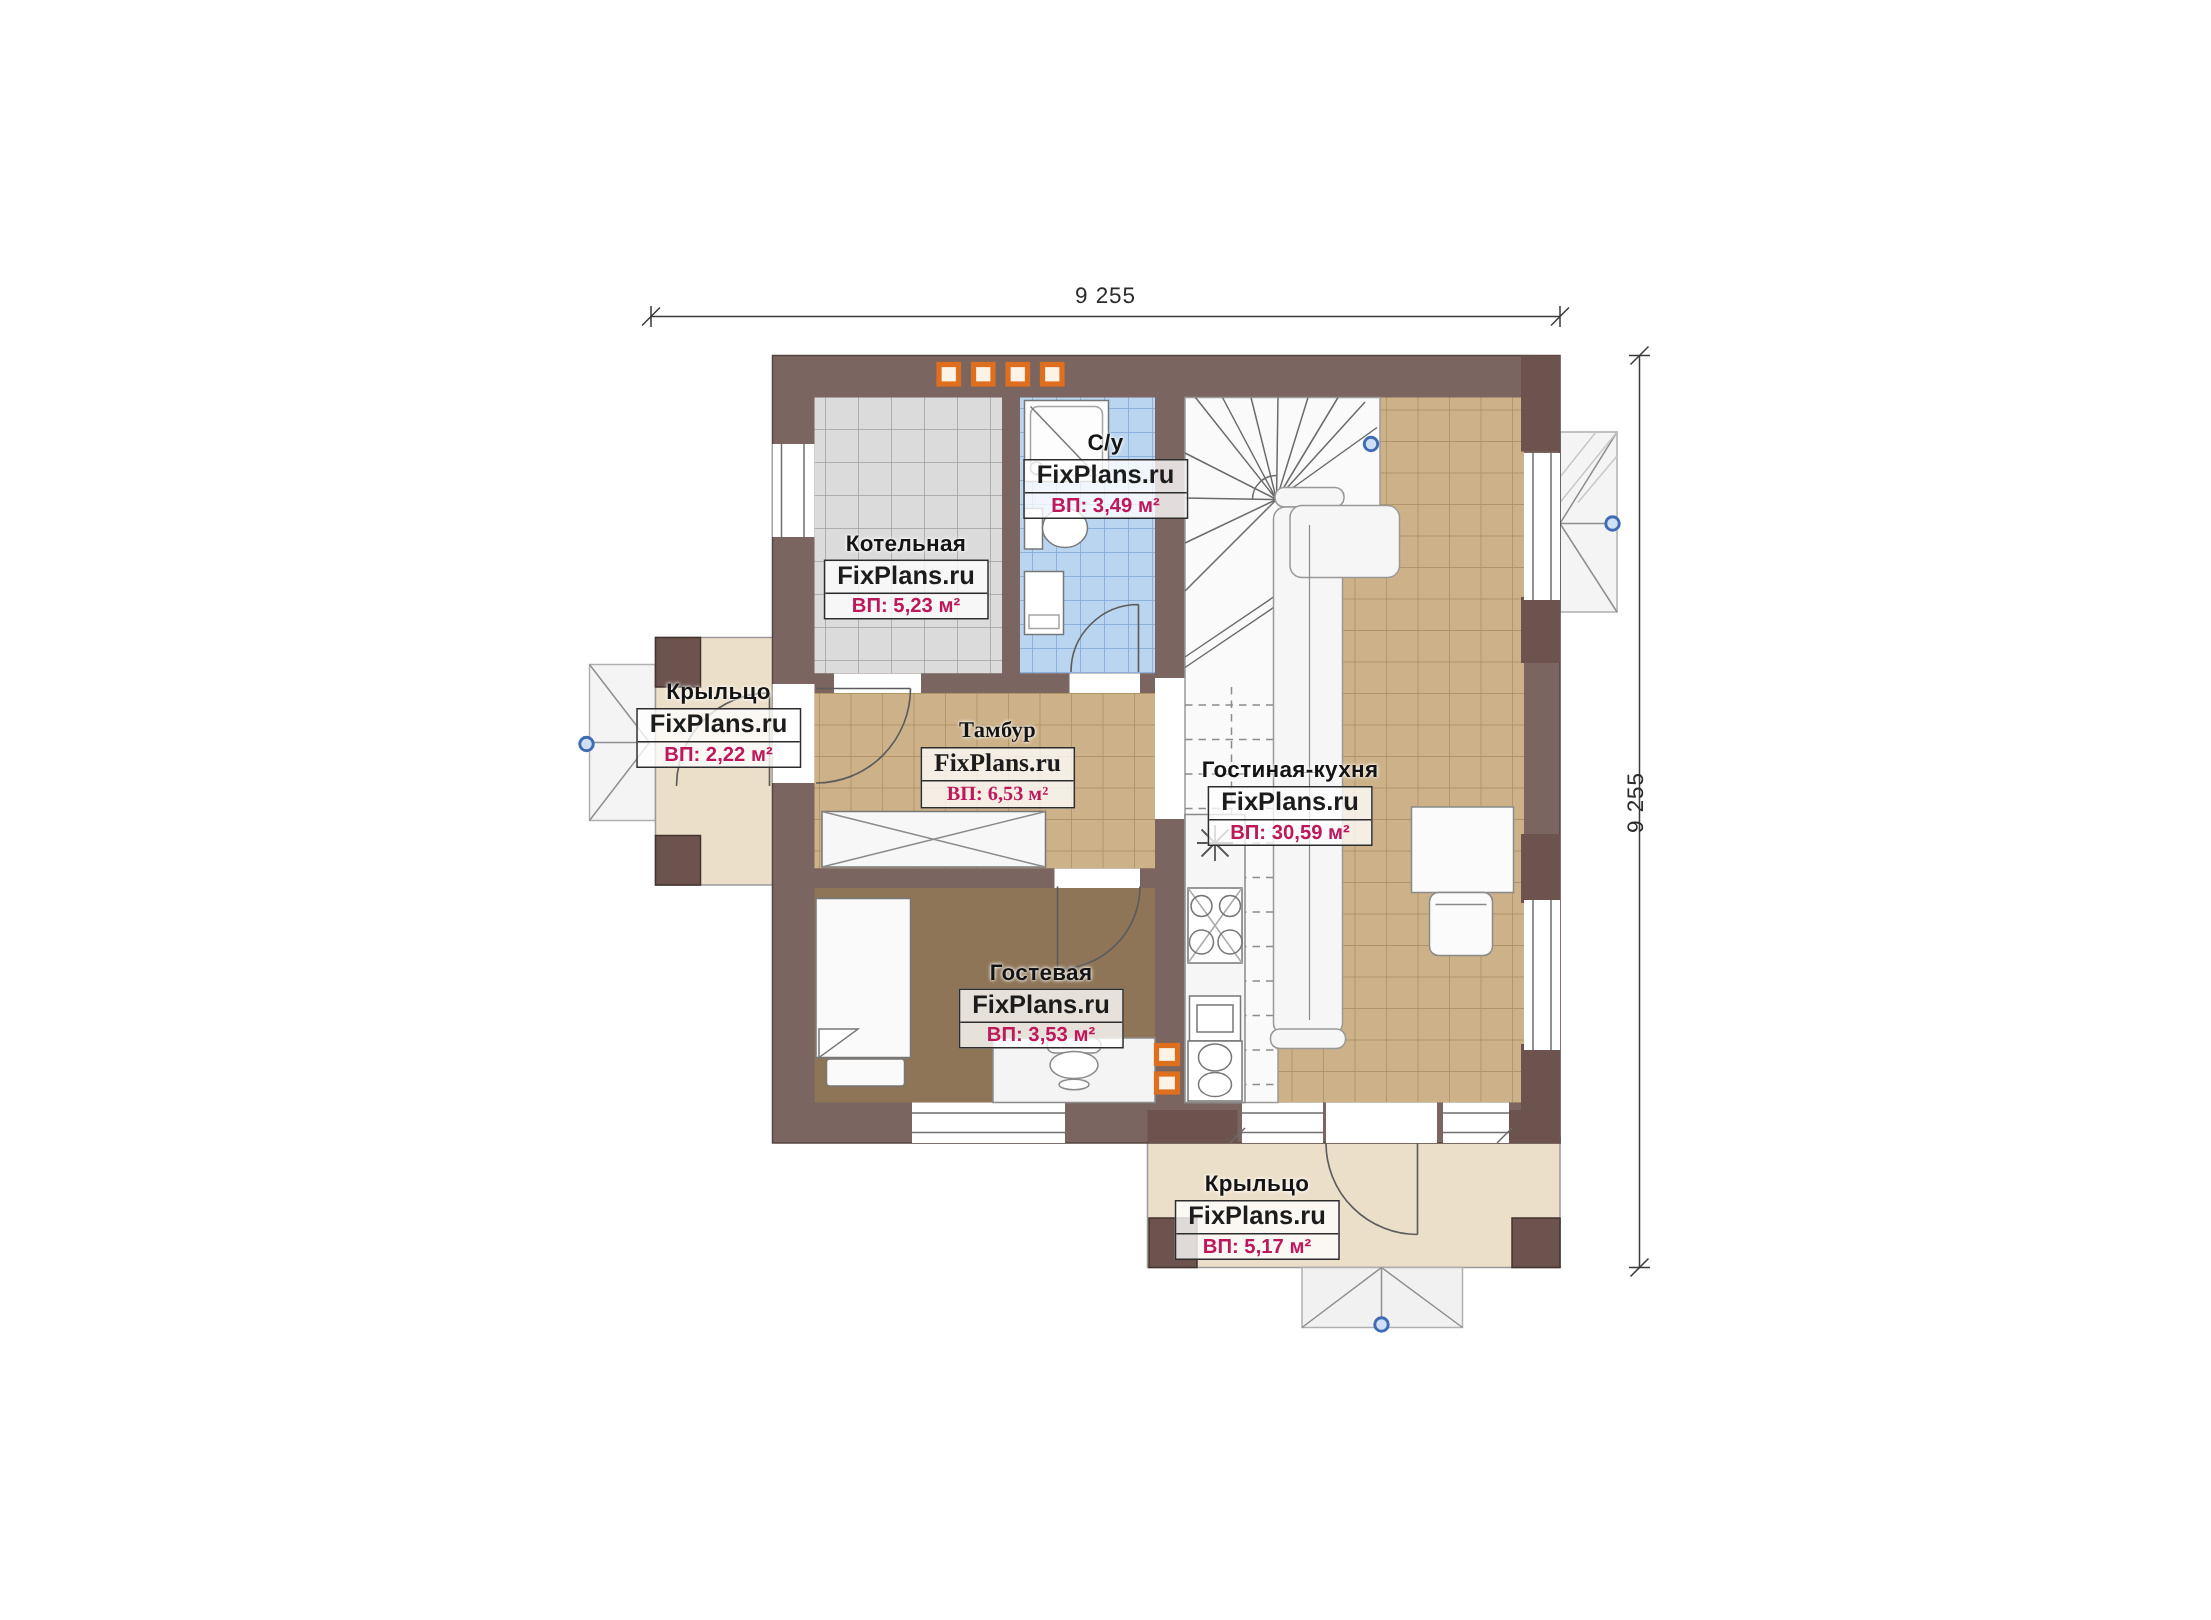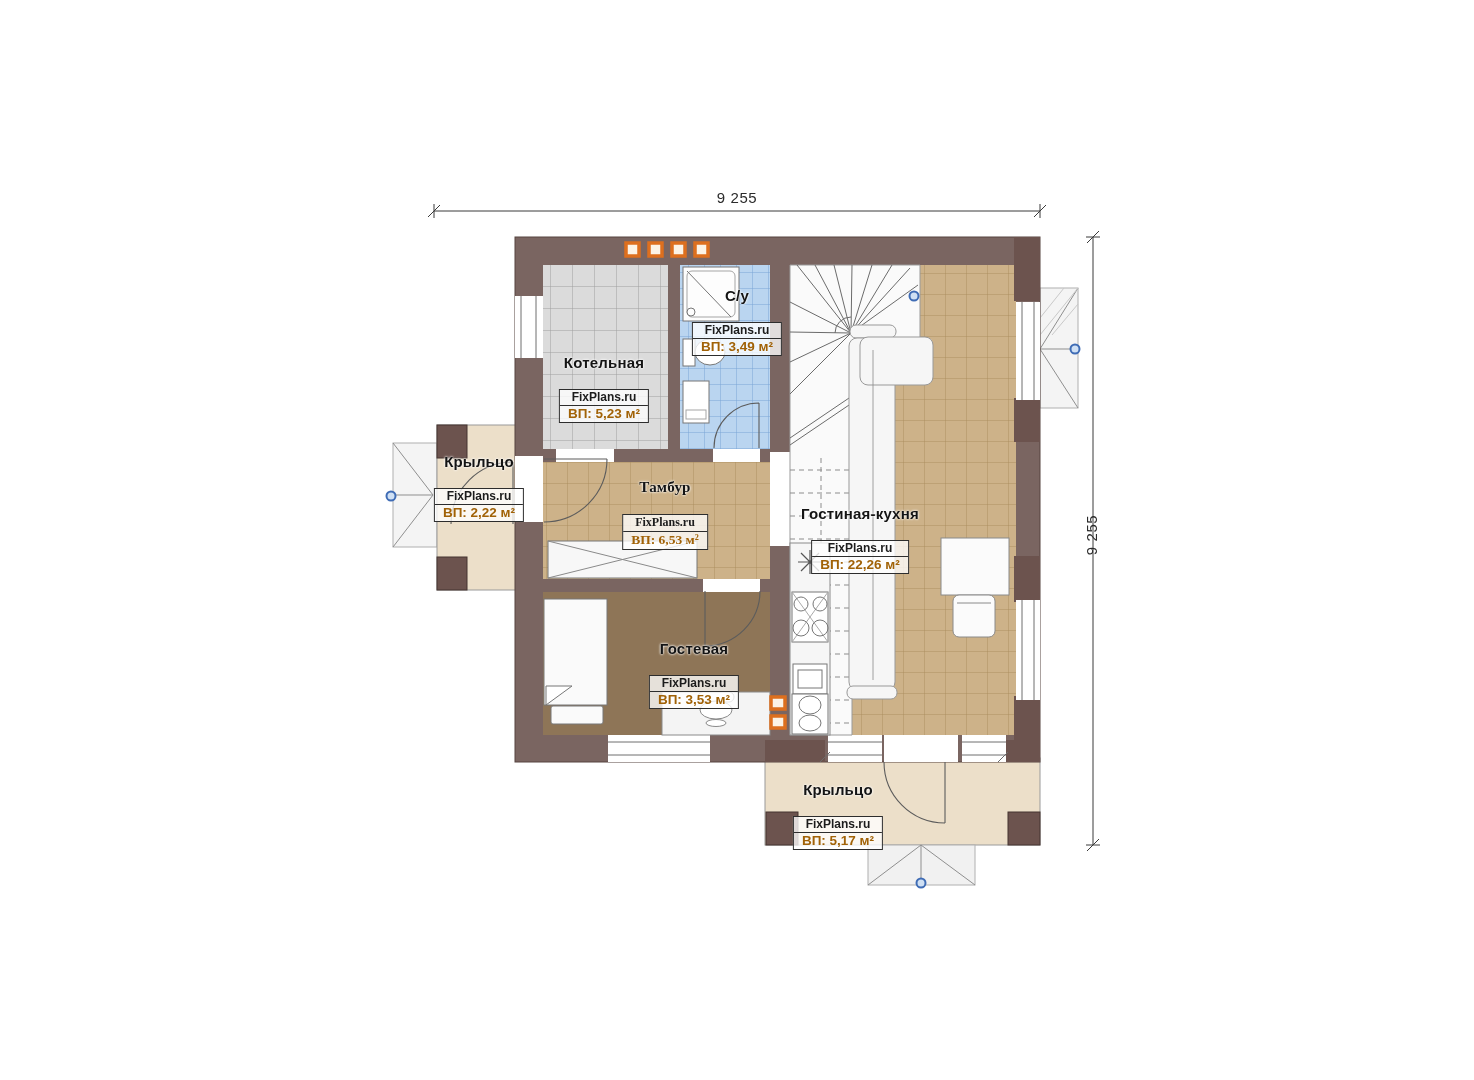--- a/index.html
+++ b/index.html
@@ -3,36 +3,36 @@
 <meta charset="utf-8">
 <style>
   html,body{margin:0;padding:0;background:#ffffff;}
   .canvas{
     position:relative;width:1474px;height:952px;background:#ffffff;
     font-family:"Liberation Sans",sans-serif;overflow:hidden;
   }
   .canvas svg{position:absolute;left:0;top:0;}
   .room-label{
     position:absolute;transform:translateX(-50%);
-    display:flex;flex-direction:column;align-items:center;gap:18px;z-index:6;
+    display:flex;flex-direction:column;align-items:center;gap:2px;z-index:6;
   }
   .room-title{
     font-size:15px;font-weight:bold;color:#141414;white-space:nowrap;
     text-shadow:0 0 2px #fff,0 0 3px #fff;letter-spacing:.2px;
   }
   .room-box{
     border:1.4px solid #2d2d2d;background:rgba(255,255,255,.78);
     text-align:center;box-sizing:border-box;
   }
   .room-brand{
-    padding:0 8px 1px;font-size:12px;font-weight:600;color:#1c1c1c;
+    padding:0 8px 1px;font-size:17px;font-weight:600;color:#1c1c1c;
     border-bottom:1.4px solid #2d2d2d;white-space:nowrap;
   }
   .room-area{
-    padding:0 8px 1px;font-size:13.5px;font-weight:600;color:#a16207;white-space:nowrap;
+    padding:0 8px 1px;font-size:13.5px;font-weight:600;color:#be185d;white-space:nowrap;
   }
   .dim-label{
     position:absolute;font-size:15px;color:#2b2b2b;letter-spacing:.6px;
     white-space:nowrap;z-index:6;
   }
   .dim-top{left:737px;top:189px;transform:translateX(-50%);}
   .dim-right{left:1091px;top:535px;transform:translate(-50%,-50%) rotate(-90deg);}
 </style>
 </head>
 <body>
@@ -277,21 +277,21 @@
   <div class="room-box">
     <div class="room-brand">FixPlans.ru</div>
     <div class="room-area">ВП: 6,53 м²</div>
   </div>
 </div>
 
 <div class="room-label" style="left:860px;top:505px;">
   <div class="room-title">Гостиная-кухня</div>
   <div class="room-box">
     <div class="room-brand">FixPlans.ru</div>
-    <div class="room-area">ВП: 22,26 м²</div>
+    <div class="room-area">ВП: 30,59 м²</div>
   </div>
 </div>
 
 <div class="room-label" style="left:694px;top:640px;justify-content:center;">
   <div class="room-title">Гостевая</div>
   <div class="room-box">
     <div class="room-brand">FixPlans.ru</div>
     <div class="room-area">ВП: 3,53 м²</div>
   </div>
 </div>

